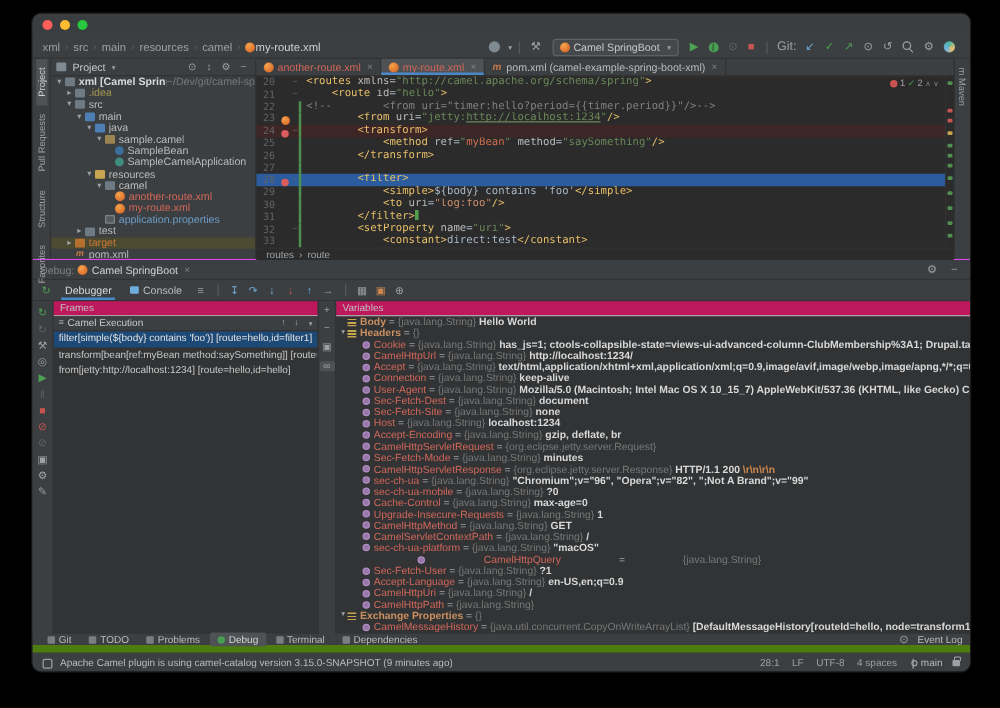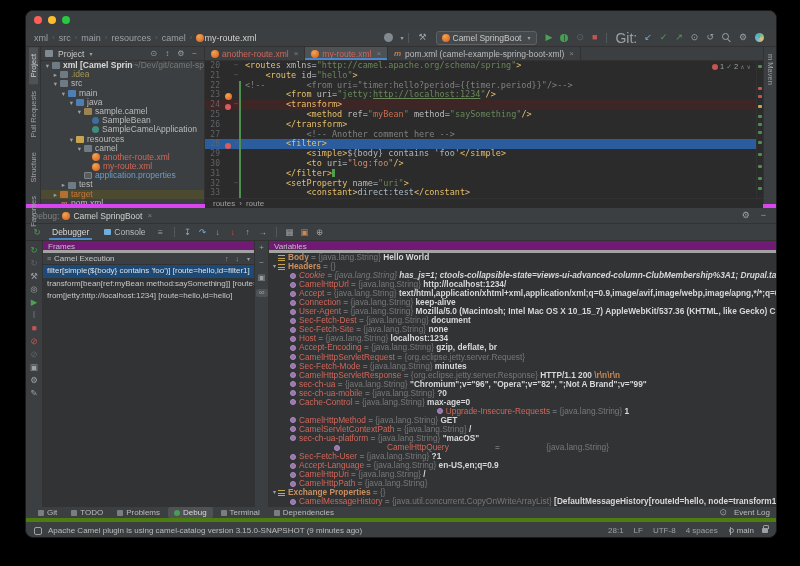--- a/index.html
+++ b/index.html
@@ -32,24 +32,24 @@
   .tbr{margin-left:auto;display:flex;align-items:center}
   .avatar{width:9px;height:9px;border-radius:50%;background:#7f8b91}
   .runcfg{display:inline-flex;align-items:center;border:1px solid #5e6163;background:#45494b;border-radius:3px;
     padding:1px 5px;font-size:8.5px;color:#c8c8c8;margin:0 5px;gap:3px}
   .bug{width:8px;height:8px;border-radius:50%;background:#499c54;position:relative}
   .bug::after{content:'';position:absolute;left:3.5px;top:1px;bottom:1px;width:1px;background:#2e5c33}
   .searchic{width:9px;height:9px;position:relative}
   .searchic::before{content:'';position:absolute;width:5px;height:5px;border:1px solid #9da0a4;border-radius:50%;top:0;left:0}
   .searchic::after{content:'';position:absolute;width:4px;height:1px;background:#9da0a4;transform:rotate(45deg);bottom:1px;right:0}
   .colorful{width:9px;height:9px;border-radius:50%;background:conic-gradient(#4ab8a2,#e8bf6a,#6fafdd,#4ab8a2)}
-  .gitlbl{color:#9da0a4;font-size:14px;margin:16px 3px}
+  .gitlbl{color:#9da0a4;font-size:10px;margin:16px 3px}
 
   
-  .main{height:161px;display:flex;flex:none;border-bottom:4px solid #d946ef}
+  .main{height:161px;display:flex;flex:none;border-bottom:1px solid #d946ef}
   .strip{width:15px;background:#3c3f41;display:flex;flex-direction:column;justify-content:space-between;align-items:center;flex:none}
   .strip.right{width:13px;border-left:1px solid #323232}
   .strip.left{border-right:1px solid #323232}
   .vlabel{writing-mode:vertical-rl;transform:rotate(180deg);font-size:7.5px;color:#9da0a4;padding:7px 0;white-space:nowrap}
   .vlabel.active{background:#4e5254;color:#d0d0d0}
   .strip.right .vlabel{transform:none;padding:7px 0}
   .lsgroup{display:flex;flex-direction:column;align-items:center}
 
   
   .project{width:164px;background:#3c3f41;border-right:1px solid #323232;display:flex;flex-direction:column;flex:none;overflow:hidden}
@@ -127,21 +127,21 @@
   .dtoolbar{height:17px;display:flex;align-items:center;padding:0 4px;flex:none;border-bottom:1px solid #323232;gap:1px}
   .dtab{display:inline-flex;align-items:center;gap:3px;padding:2px 7px;font-size:8.5px;color:#bbb;position:relative;height:100%}
   .dtab.active{color:#d8d8d8}
   .dtab.active::after{content:'';position:absolute;left:4px;right:4px;bottom:0;height:2px;background:#4a88c7}
   .consoleic{width:7px;height:6px;background:#6fafdd;border-radius:1px;display:inline-block}
   .dicon{width:14px;text-align:center;font-size:8.5px;line-height:1}
   .dcontent{flex:1;display:flex;min-height:0}
   .dside{width:17px;background:#3c3f41;border-right:1px solid #323232;display:flex;flex-direction:column;align-items:center;padding-top:3px;flex:none}
   .dside .dicon{height:13px;display:flex;align-items:center;justify-content:center}
   .dframes{width:212px;display:flex;flex-direction:column;border-right:1px solid #323232;flex:none;min-width:0;background:#313335}
-  .dhead{height:12px;line-height:12px;font-size:8px;color:#c0c0c0;padding-left:5px;background:#701a75;border-bottom:3px solid #a3a3a3;flex:none}
+  .dhead{height:12px;line-height:12px;font-size:8px;color:#c0c0c0;padding-left:5px;background:#be185d;border-bottom:1px solid #a3a3a3;flex:none}
   .threadrow{height:12px;display:flex;align-items:center;font-size:8px;color:#c8c8c8;padding:0 4px;gap:3px;flex:none;background:#3c3f41;border-bottom:1px solid #323232}
   .thico{color:#9da0a4;font-size:7px}
   .threadrow .ti{margin:0 2px;font-size:7px}
   #framelist{flex:1;overflow:hidden;font-size:8px}
   .frow{height:12.5px;line-height:12.5px;padding:0 4px;white-space:nowrap;overflow:hidden;color:#c8c8c8}
   .frow.sel{background:#1d4976;color:#e0e0e0}
   .dmini{width:14px;background:#3c3f41;border-right:1px solid #323232;display:flex;flex-direction:column;align-items:center;gap:7px;padding-top:3px;flex:none}
   .dmini .dicon{width:12px;font-size:8px;color:#9da0a4}
   .dmini .boxed{background:#4e5254;border-radius:2px}
   .dvars{flex:1;display:flex;flex-direction:column;min-width:0;background:#313335}
@@ -152,21 +152,21 @@
   .vi-list{width:7px;height:6px;background:repeating-linear-gradient(#c8a650 0 1.4px,transparent 1.4px 2.6px)}
   .vi-val{width:6px;height:6px;border-radius:50%;background:#9876aa;border:1px solid #b08cc4}
   .vname{color:#d1675a}
   .vrow.grp .vname{color:#cc9060;font-weight:bold}
   .veq{color:#9da0a4;white-space:pre}
   .vtype{color:#787878}
   .vval{color:#d8d8d8;font-weight:bold;white-space:pre}
   .vx{color:#cc8850;font-weight:bold}
 
   
-  .bottombar{height:15px;display:flex;align-items:center;padding:0 6px;font-size:8px;flex:none;border-bottom:4px solid #4d7c0f;gap:2px}
+  .bottombar{height:15px;display:flex;align-items:center;padding:0 6px;font-size:8px;flex:none;border-bottom:6px solid #4d7c0f;gap:2px}
   .bitem{display:inline-flex;align-items:center;gap:3px;padding:1px 6px;border-radius:2px;color:#bbb}
   .bitem.active{background:#4e5254;color:#d8d8d8}
   .bico{width:6px;height:6px;background:#9da0a4;opacity:.65;border-radius:1px;flex:none}
   .bitem.active .bico{background:#499c54;border-radius:50%;opacity:1}
   .eventlog{display:inline-flex;align-items:center;gap:3px;color:#bbb}
   .statusbar{height:17px;display:flex;align-items:center;padding:0 8px;font-size:8px;color:#9da0a4;flex:none}
   .sbicon{width:8px;height:8px;border:1px solid #9da0a4;border-radius:2px;margin-right:6px;flex:none}
   .sbmsg{color:#bbb;white-space:nowrap;overflow:hidden}
   .sbitem{margin-left:10px;flex:none}
   .branch{display:inline-flex;align-items:center;margin-left:10px;color:#bbb}
@@ -372,21 +372,21 @@
           </div>
       <div class="ecodewrap">
         <div id="ecode">
               <div class="cl"><span class="num">20</span><span class="gic"></span><span class="fold">−</span><span class="chg"></span><span class="ctext"><span class="t">&lt;routes </span><span class="a">xmlns</span><span class="p">=</span><span class="v">"http://camel.apache.org/schema/spring"</span><span class="t">&gt;</span></span></div>
               <div class="cl"><span class="num">21</span><span class="gic"></span><span class="fold">−</span><span class="chg"></span><span class="ctext"><span class="t">    &lt;route </span><span class="a">id</span><span class="p">=</span><span class="v">"hello"</span><span class="t">&gt;</span></span></div>
               <div class="cl"><span class="num">22</span><span class="gic"></span><span class="fold"></span><span class="chg on"></span><span class="ctext"><span class="c">&lt;!--        &lt;from uri="timer:hello?period={{timer.period}}"/&gt;--&gt;</span></span></div>
               <div class="cl"><span class="num">23</span><span class="gic"><span class="gcam"></span></span><span class="fold"></span><span class="chg on"></span><span class="ctext"><span class="t">        &lt;from </span><span class="a">uri</span><span class="p">=</span><span class="v">"jetty:</span><span class="l">http://localhost:1234</span><span class="v">"</span><span class="t">/&gt;</span></span></div>
               <div class="cl hl-bp"><span class="num">24</span><span class="gic"><span class="gdot"></span></span><span class="fold">−</span><span class="chg on"></span><span class="ctext"><span class="t">        &lt;transform&gt;</span></span></div>
               <div class="cl"><span class="num">25</span><span class="gic"></span><span class="fold"></span><span class="chg on"></span><span class="ctext"><span class="t">            &lt;method </span><span class="a">ref</span><span class="p">=</span><span class="v">"</span><span class="e">myBean</span><span class="v">" </span><span class="a">method</span><span class="p">=</span><span class="v">"saySomething"</span><span class="t">/&gt;</span></span></div>
               <div class="cl"><span class="num">26</span><span class="gic"></span><span class="fold"></span><span class="chg on"></span><span class="ctext"><span class="t">        &lt;/transform&gt;</span></span></div>
-              <div class="cl"><span class="num">27</span><span class="gic"></span><span class="fold"></span><span class="chg on"></span><span class="ctext"><span class="c">            &lt;!-- Another comment here --&gt;</span></span></div>
+              <div class="cl"><span class="num">27</span><span class="gic"></span><span class="fold"></span><span class="chg on"></span></div>
               <div class="cl hl-exec"><span class="num">28</span><span class="gic"><span class="gdot"></span></span><span class="fold">−</span><span class="chg on"></span><span class="ctext"><span class="t">        &lt;filter&gt;</span></span></div>
               <div class="cl"><span class="num">29</span><span class="gic"></span><span class="fold"></span><span class="chg on"></span><span class="ctext"><span class="t">            &lt;simple&gt;</span><span class="p">${body} contains 'foo'</span><span class="t">&lt;/simple&gt;</span></span></div>
               <div class="cl"><span class="num">30</span><span class="gic"></span><span class="fold"></span><span class="chg on"></span><span class="ctext"><span class="t">            &lt;to </span><span class="a">uri</span><span class="p">=</span><span class="o">"log:foo"</span><span class="t">/&gt;</span></span></div>
               <div class="cl"><span class="num">31</span><span class="gic"></span><span class="fold"></span><span class="chg on"></span><span class="ctext"><span class="t">        &lt;/filter&gt;</span><span class="caret"></span></span></div>
               <div class="cl"><span class="num">32</span><span class="gic"></span><span class="fold">−</span><span class="chg on"></span><span class="ctext"><span class="t">        &lt;setProperty </span><span class="a">name</span><span class="p">=</span><span class="v">"uri"</span><span class="t">&gt;</span></span></div>
               <div class="cl"><span class="num">33</span><span class="gic"></span><span class="fold"></span><span class="chg on"></span><span class="ctext"><span class="t">            &lt;constant&gt;</span><span class="p">direct:test</span><span class="t">&lt;/constant&gt;</span></span></div>
             </div>
         <div class="stripebar" id="stripe">
               <div class="smark g" style="top: 4px;"></div>
               <div class="smark r" style="top: 26px;"></div>
@@ -505,21 +505,21 @@
                 <span class="vtype">{java.lang.String}</span>
                 <span class="vval"> Hello World</span>
               </div>
               <div class="vrow grp" style="padding-left: 2px;">
                 <span class="varr">▾</span>
                 <span class="vi vi-list"></span>
                 <span class="vname">Headers</span>
                 <span class="veq"> = </span>
                 <span class="vtype">{}</span>
               </div>
-              <div class="vrow" style="padding-left: 14px; font-style: italic;">
+              <div class="vrow" style="padding-left: 14px;">
                 <span class="varr"></span>
                 <span class="vi vi-val"></span>
                 <span class="vname">Cookie</span>
                 <span class="veq"> = </span>
                 <span class="vtype">{java.lang.String}</span>
                 <span class="vval"> has_js=1; ctools-collapsible-state=views-ui-advanced-column-ClubMembership%3A1; Drupal.tableDrag.showWeight=0</span>
               </div>
               <div class="vrow" style="padding-left: 14px;">
                 <span class="varr"></span>
                 <span class="vi vi-val"></span>
@@ -625,21 +625,21 @@
                 <span class="vval"> ?0</span>
               </div>
               <div class="vrow" style="padding-left: 14px;">
                 <span class="varr"></span>
                 <span class="vi vi-val"></span>
                 <span class="vname">Cache-Control</span>
                 <span class="veq"> = </span>
                 <span class="vtype">{java.lang.String}</span>
                 <span class="vval"> max-age=0</span>
               </div>
-              <div class="vrow" style="padding-left: 14px; justify-content: center;">
+              <div class="vrow" style="padding-left: 14px;">
                 <span class="varr"></span>
                 <span class="vi vi-val"></span>
                 <span class="vname">Upgrade-Insecure-Requests</span>
                 <span class="veq"> = </span>
                 <span class="vtype">{java.lang.String}</span>
                 <span class="vval"> 1</span>
               </div>
               <div class="vrow" style="padding-left: 14px;">
                 <span class="varr"></span>
                 <span class="vi vi-val"></span>

